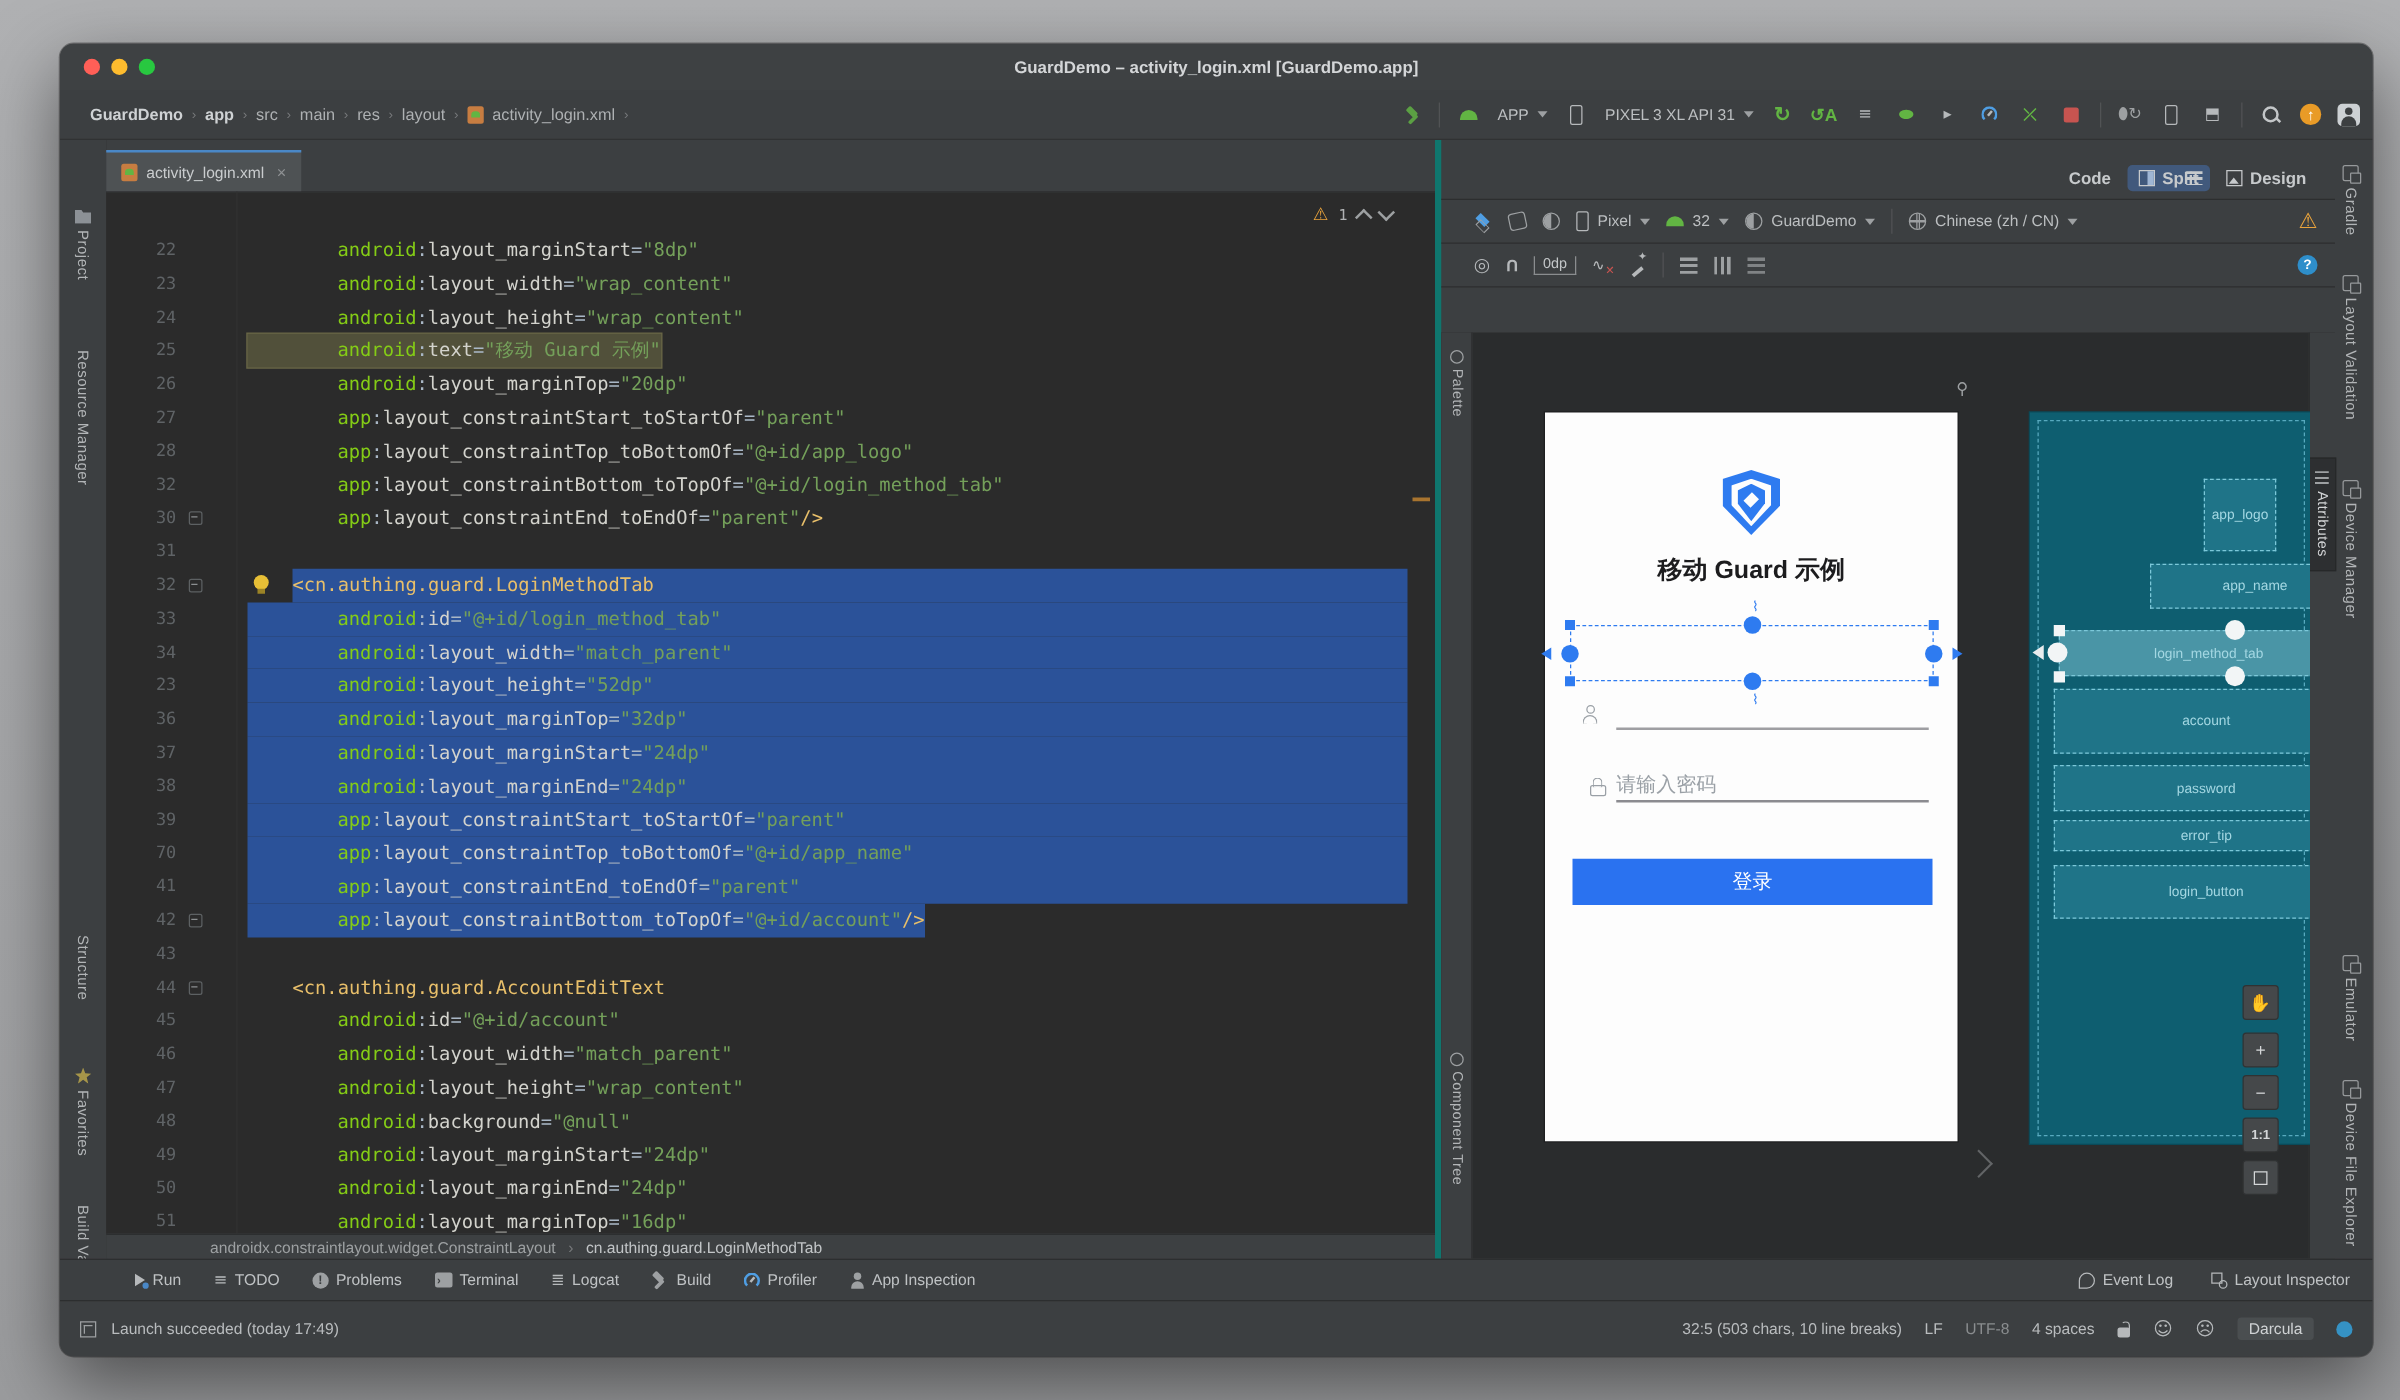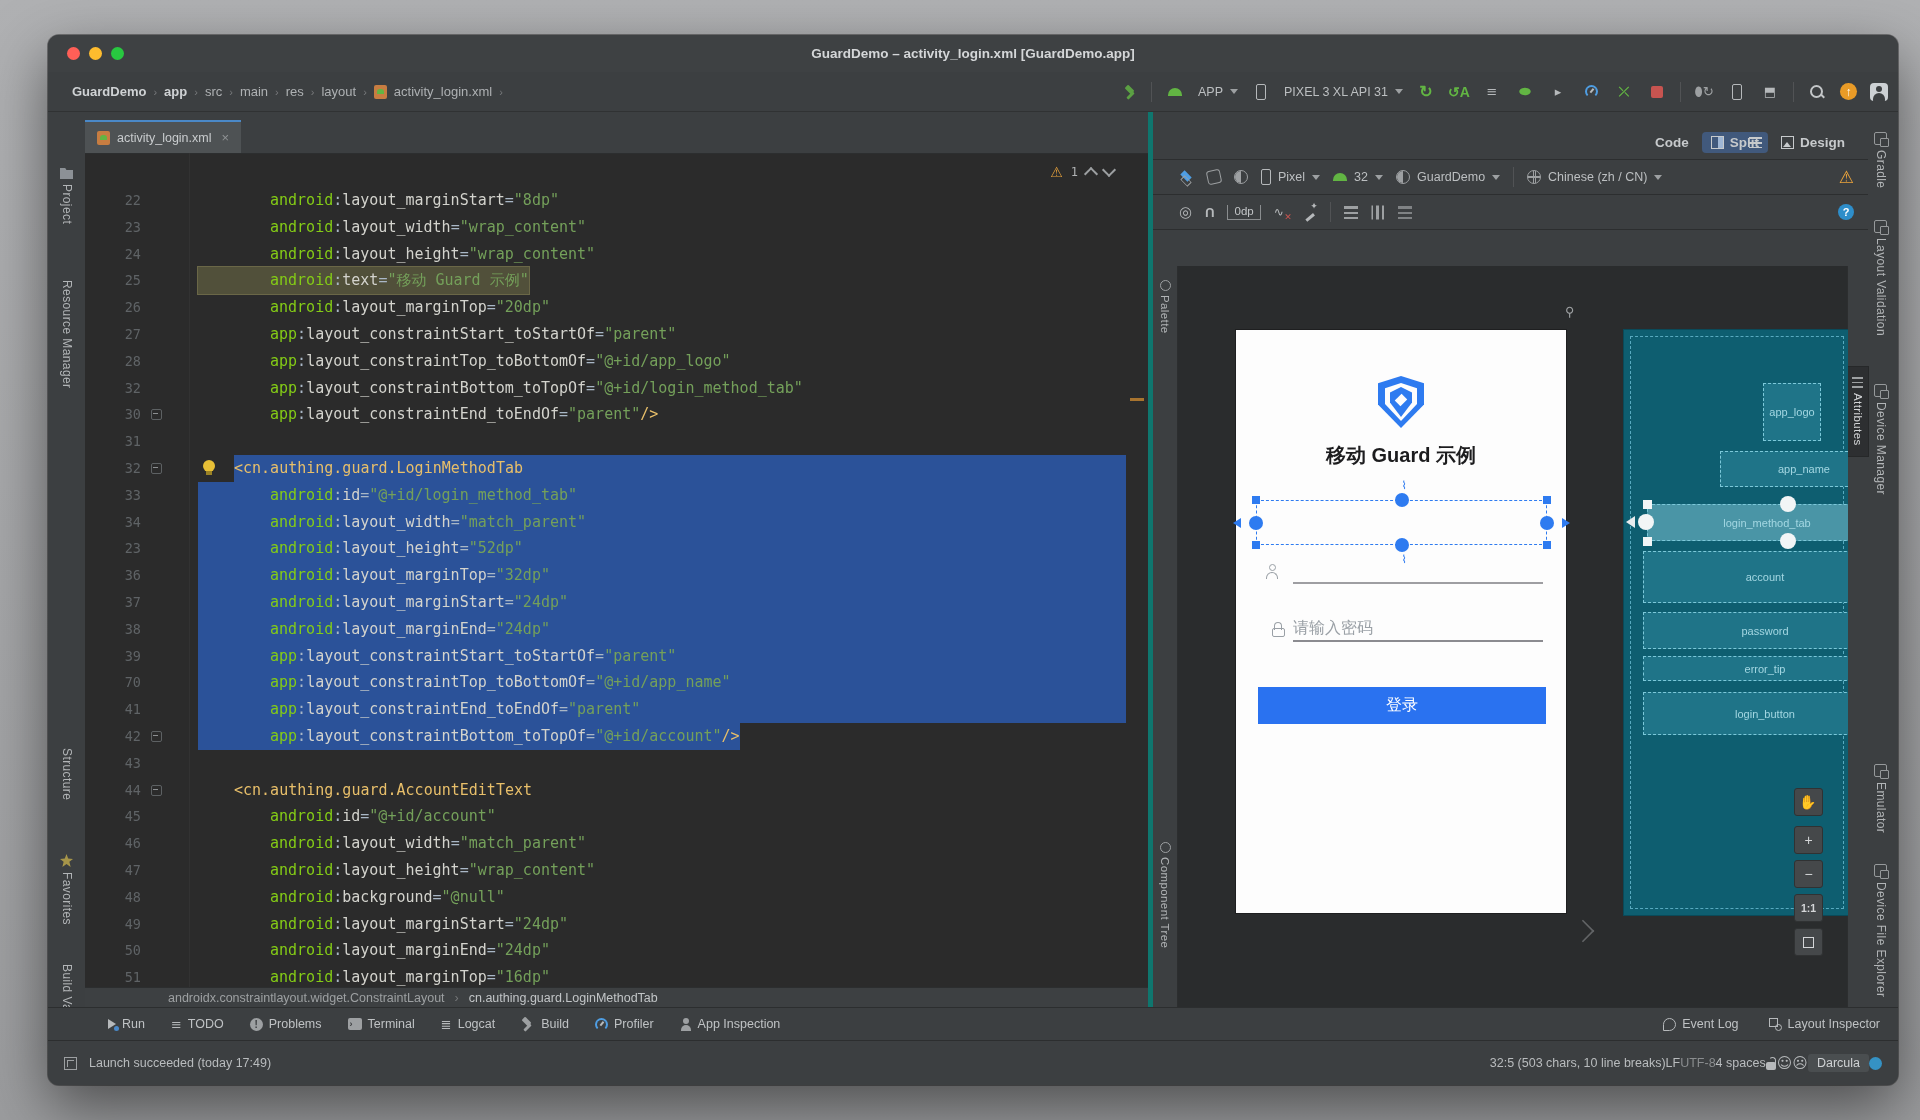--- a/index.html
+++ b/index.html
@@ -174,21 +174,21 @@
   .gauge:after{content:"";position:absolute;left:4px;top:1px;width:1.5px;height:5px;background:#b6b9bb;transform:rotate(40deg);}
   .person{width:12px;height:13px;position:relative;}
   .person:before{content:"";position:absolute;left:3px;top:0;width:6px;height:6px;border-radius:50%;background:#9da0a2;}
   .person:after{content:"";position:absolute;left:1px;top:7px;width:10px;height:6px;border-radius:5px 5px 0 0;background:#9da0a2;}
   .evlog{width:13px;height:13px;border:1.5px solid #b6b9bb;border-radius:50% 50% 50% 0;box-sizing:border-box;}
   .linsp{width:13px;height:13px;position:relative;}
   .linsp:before{content:"";position:absolute;left:0;top:0;width:9px;height:9px;border:1.5px solid #b6b9bb;box-sizing:border-box;}
   .linsp:after{content:"";position:absolute;right:0;bottom:0;width:7px;height:7px;border:1.5px solid #b6b9bb;border-radius:50%;box-sizing:border-box;}
   .statusbar{position:absolute;left:0;right:0;top:1005px;bottom:0;background:#3c3f41;border-top:1px solid #2c2e2f;display:flex;align-items:center;justify-content:space-between;padding:0 16px;box-sizing:border-box;font-size:12.5px;color:#b9bcbe;}
   .sleft{display:flex;align-items:center;gap:12px;}
-  .sright{display:flex;align-items:center;}
+  .sright{display:flex;align-items:center;gap:18px;}
   .dim{color:#8a8d8f;}
   .chip{background:#4a4e50;border-radius:3px;padding:2px 9px;color:#cfd2d4;}
   .bdot{width:13px;height:13px;border-radius:50%;background:#3592c4;}
   .unlock{width:11px;height:13px;position:relative;}
   .unlock:before{content:"";position:absolute;left:3px;top:0;width:7px;height:7px;border:1.5px solid #b6b9bb;border-radius:50% 50% 0 0;border-bottom:none;border-left-color:transparent;box-sizing:border-box;}
   .unlock:after{content:"";position:absolute;left:0;top:5px;width:10px;height:8px;background:#b6b9bb;border-radius:2px;}
   .face{font-family:"DejaVu Sans",sans-serif;font-size:15px;color:#b6b9bb;}
   .swgrid{width:13px;height:13px;border:1.5px solid #9da0a2;box-sizing:border-box;position:relative;}
   .swgrid:after{content:"";position:absolute;left:2px;top:2px;right:2px;bottom:2px;border-left:1.5px solid #9da0a2;border-top:1.5px solid #9da0a2;}
 </style>

